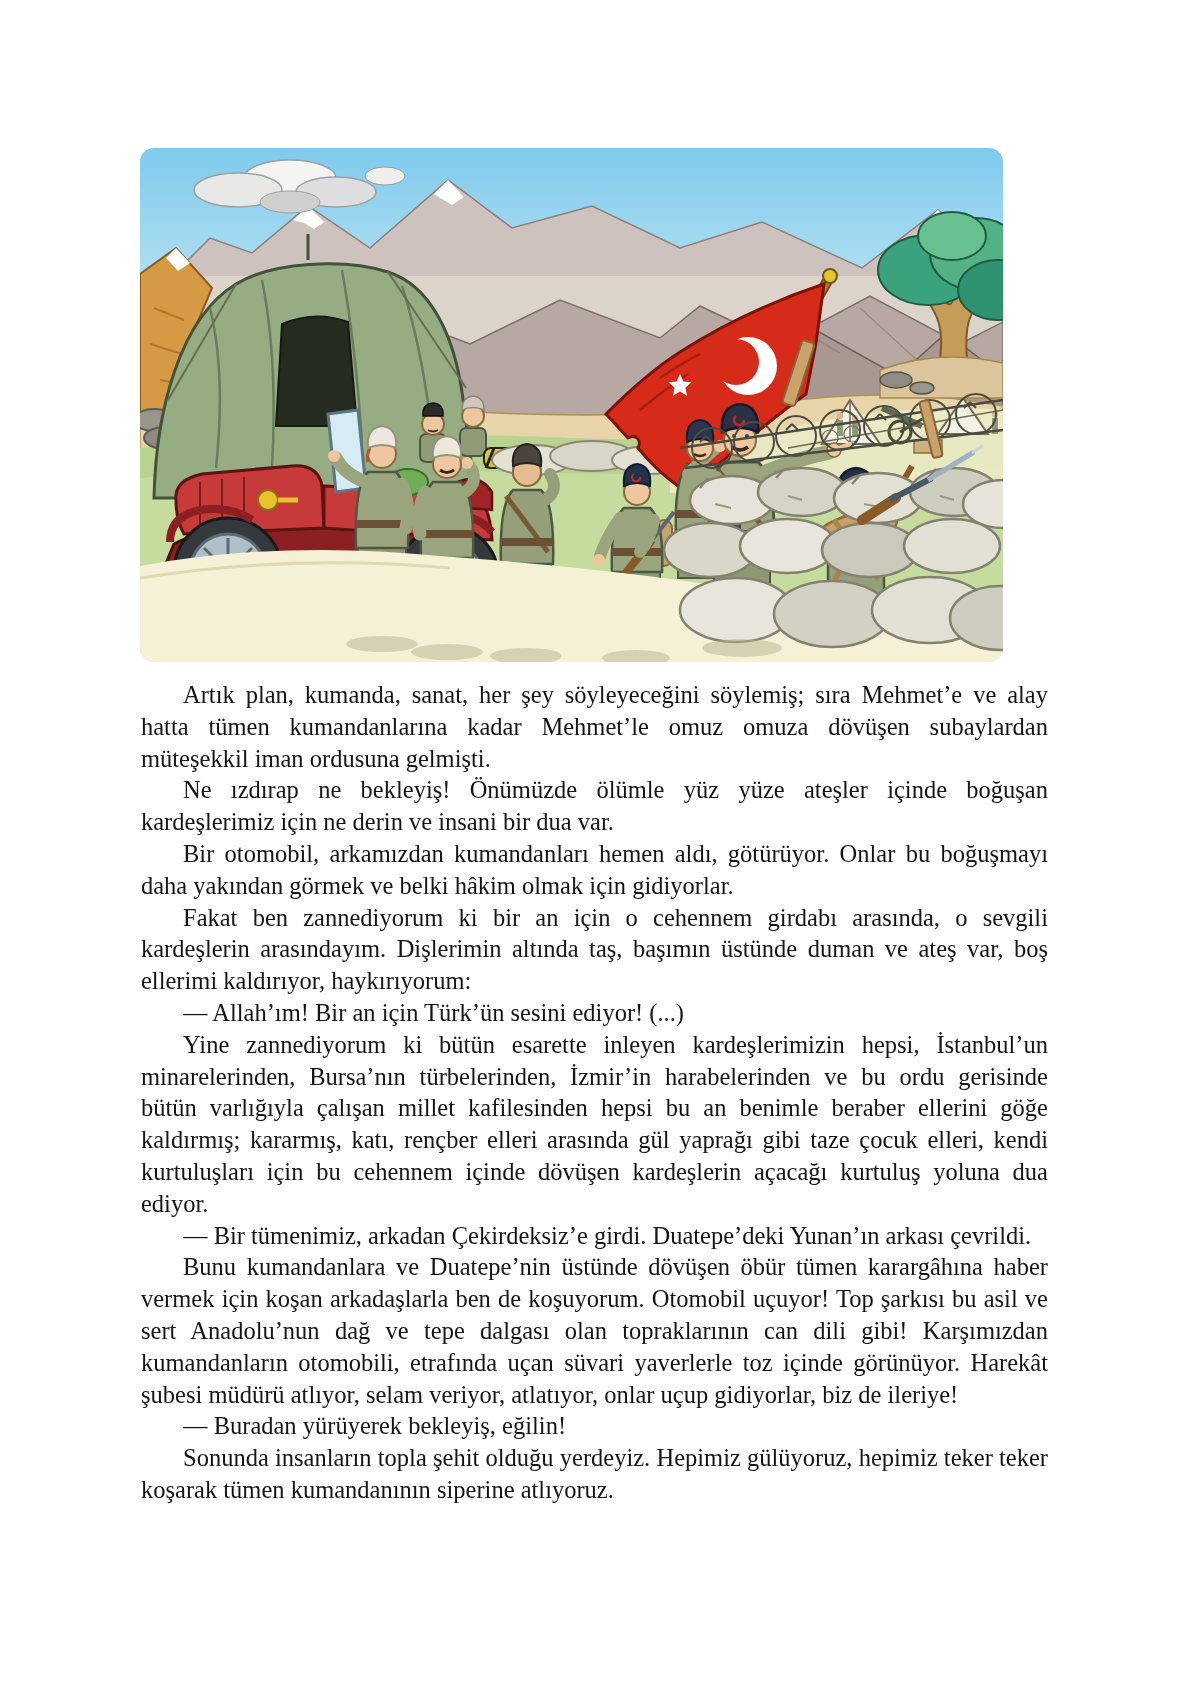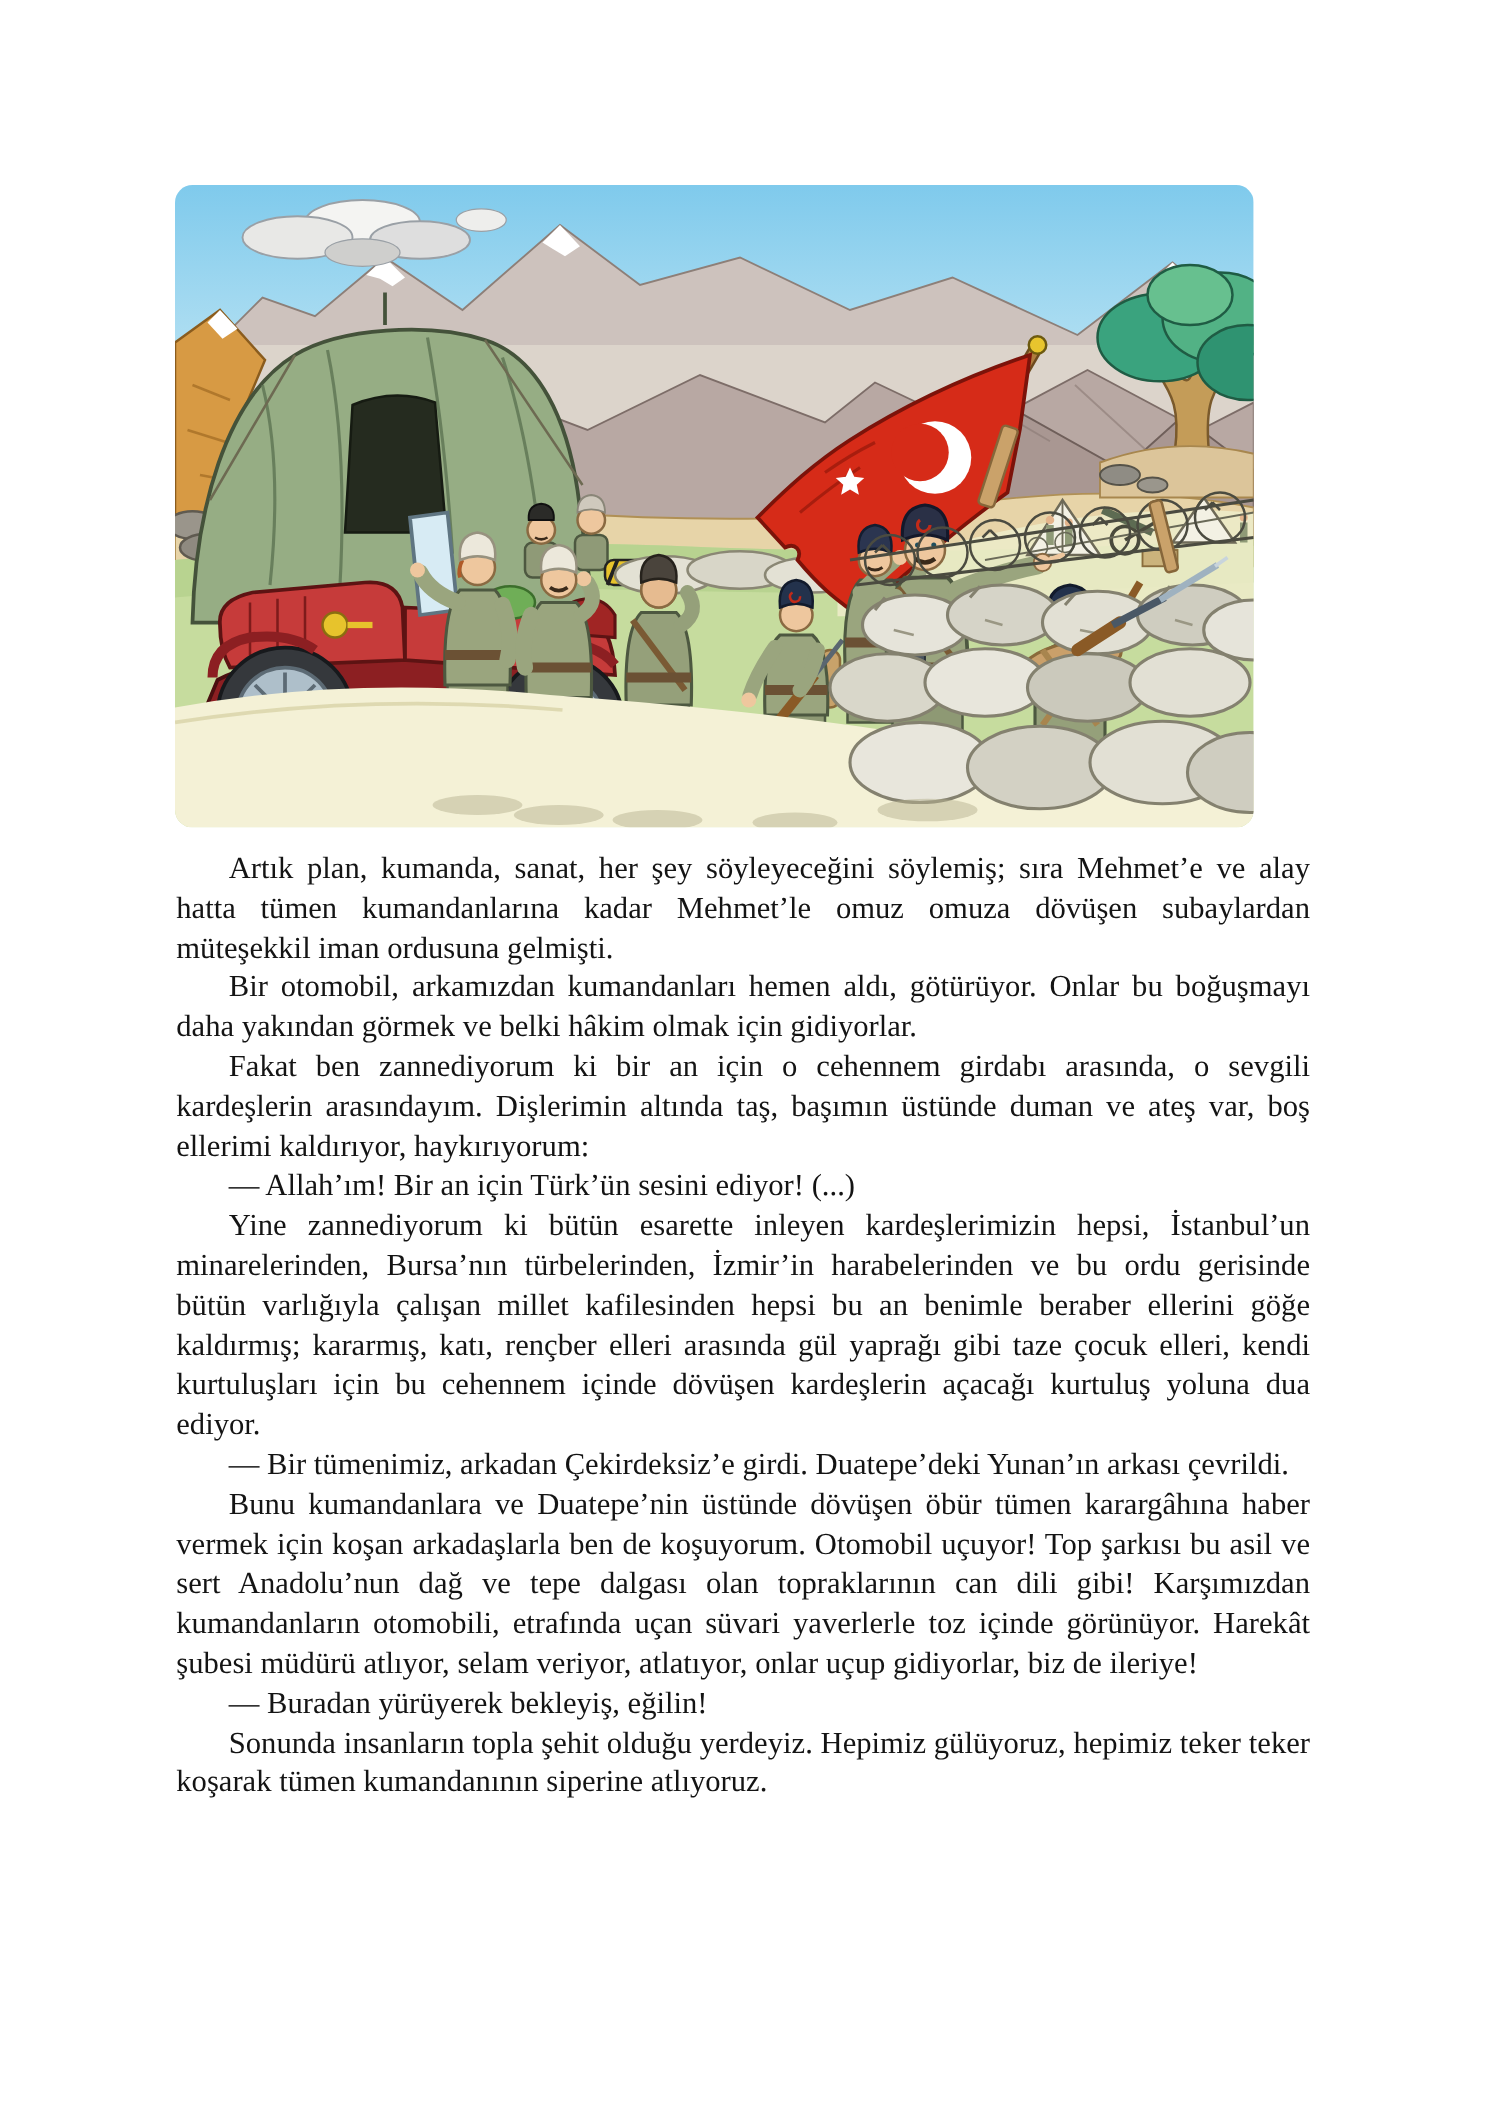--- a/index.html
+++ b/index.html
@@ -359,20 +359,21 @@
       <ellipse cx="307" cy="504" rx="36" ry="8"></ellipse>
       <ellipse cx="386" cy="508" rx="36" ry="8"></ellipse>
       <ellipse cx="496" cy="510" rx="34" ry="8"></ellipse>
       <ellipse cx="602" cy="500" rx="40" ry="9"></ellipse>
     </g>
   </svg>
   </div>
 
   <div class="text-block">
     <p>Artık plan, kumanda, sanat, her şey söyleyeceğini söylemiş; sıra Mehmet’e ve alay hatta tümen kumandanlarına kadar Mehmet’le omuz omuza dövüşen subaylardan müteşekkil iman ordusuna gelmişti.</p>
+    <p>Ne ızdırap ne bekleyiş! Önümüzde ölümle yüz yüze ateşler içinde boğuşan kardeşlerimiz için ne derin ve insani bir dua var.</p>
     <p>Bir otomobil, arkamızdan kumandanları hemen aldı, götürüyor. Onlar bu boğuşmayı daha yakından görmek ve belki hâkim olmak için gidiyorlar.</p>
     <p>Fakat ben zannediyorum ki bir an için o cehennem girdabı arasında, o sevgili kardeşlerin arasındayım. Dişlerimin altında taş, başımın üstünde duman ve ateş var, boş ellerimi kaldırıyor, haykırıyorum:</p>
     <p>— Allah’ım! Bir an için Türk’ün sesini ediyor! (...)</p>
     <p>Yine zannediyorum ki bütün esarette inleyen kardeşlerimizin hepsi, İstanbul’un minarelerinden, Bursa’nın türbelerinden, İzmir’in harabelerinden ve bu ordu gerisinde bütün varlığıyla çalışan millet kafilesinden hepsi bu an benimle beraber ellerini göğe kaldırmış; kararmış, katı, rençber elleri arasında gül yaprağı gibi taze çocuk elleri, kendi kurtuluşları için bu cehennem içinde dövüşen kardeşlerin açacağı kurtuluş yoluna dua ediyor.</p>
     <p>— Bir tümenimiz, arkadan Çekirdeksiz’e girdi. Duatepe’deki Yunan’ın arkası çevrildi.</p>
     <p>Bunu kumandanlara ve Duatepe’nin üstünde dövüşen öbür tümen karargâhına haber vermek için koşan arkadaşlarla ben de koşuyorum. Otomobil uçuyor! Top şarkısı bu asil ve sert Anadolu’nun dağ ve tepe dalgası olan topraklarının can dili gibi! Karşımızdan kumandanların otomobili, etrafında uçan süvari yaverlerle toz içinde görünüyor. Harekât şubesi müdürü atlıyor, selam veriyor, atlatıyor, onlar uçup gidiyorlar, biz de ileriye!</p>
     <p>— Buradan yürüyerek bekleyiş, eğilin!</p>
     <p>Sonunda insanların topla şehit olduğu yerdeyiz. Hepimiz gülüyoruz, hepimiz teker teker koşarak tümen kumandanının siperine atlıyoruz.</p>
   </div>
 

